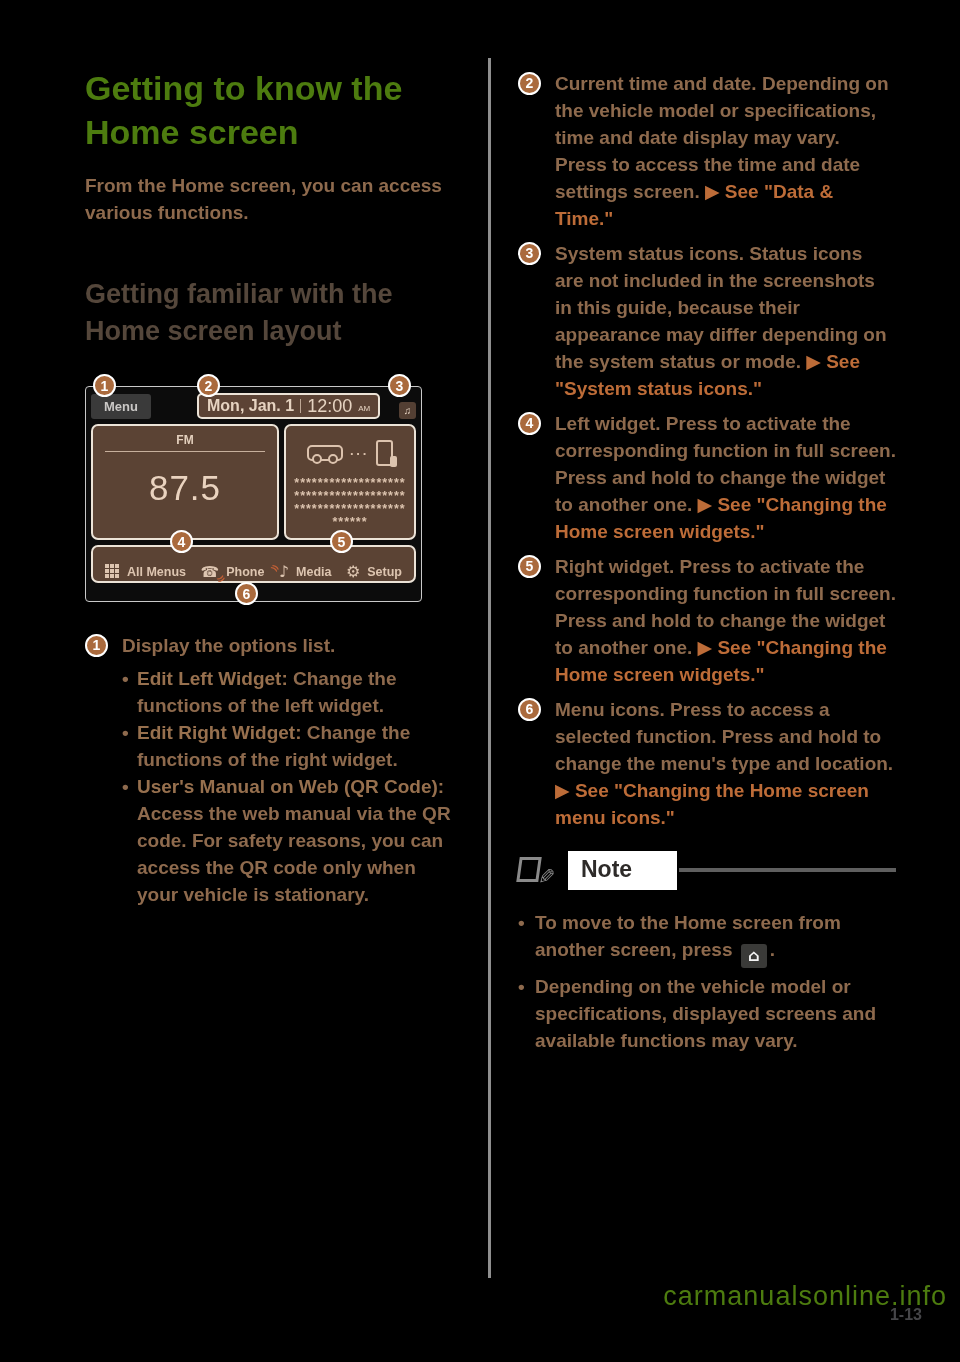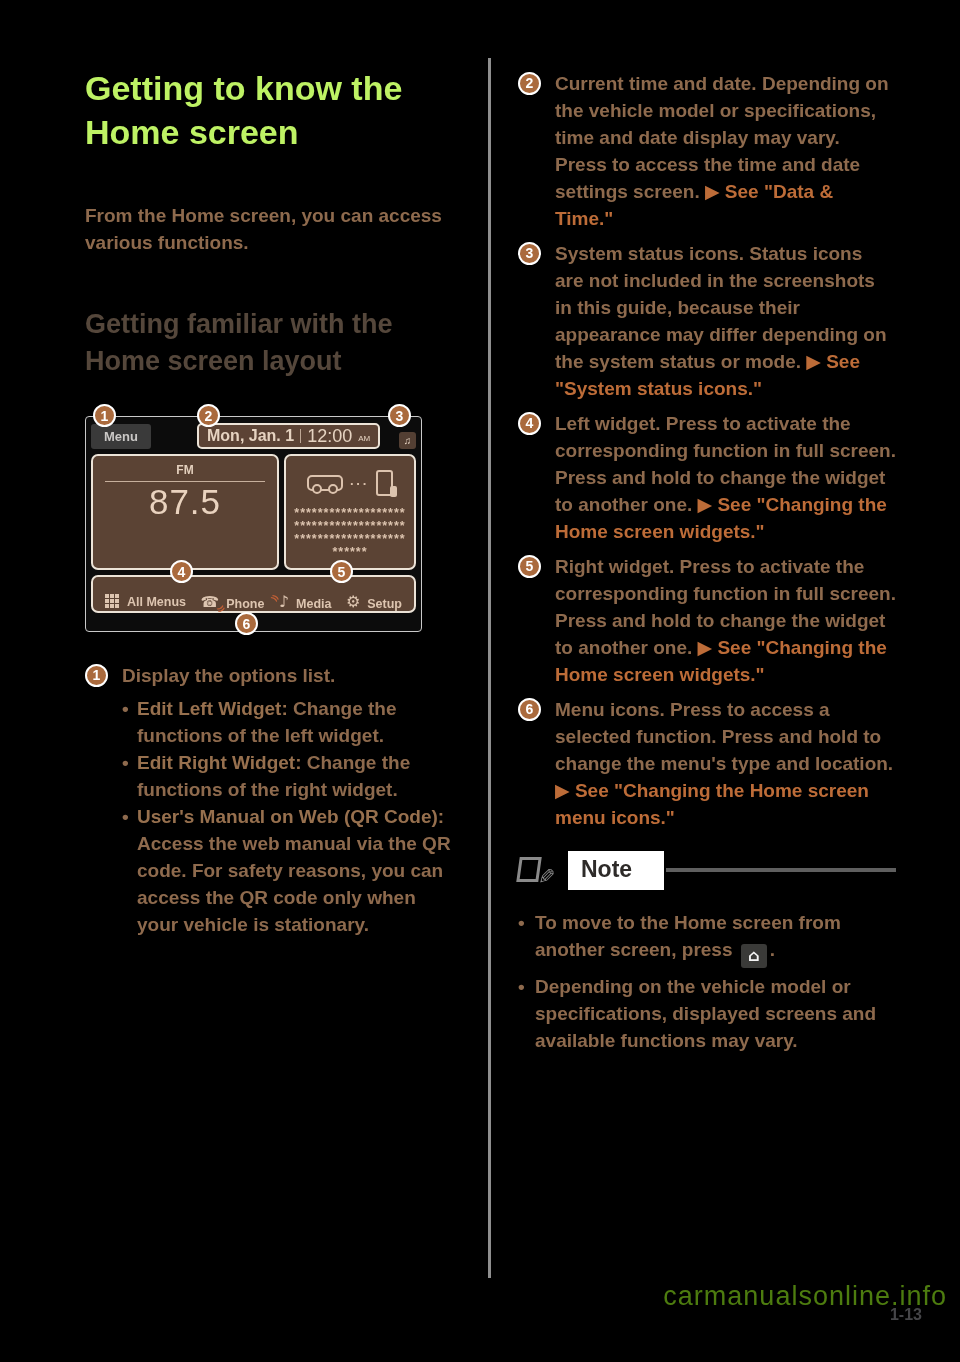--- a/index.html
+++ b/index.html
@@ -6,22 +6,22 @@
   *{box-sizing:border-box;}
   .page{position:relative;width:960px;height:1362px;background:#000;overflow:hidden;
         font-family:"Liberation Sans","DejaVu Sans",sans-serif;}
 
   
   .col-left{position:absolute;left:85px;top:66px;width:398px;}
   .col-right{position:absolute;left:518px;top:70px;width:378px;}
   .divider{position:absolute;left:488px;top:58px;width:3px;height:1220px;background:#8f8f8f;}
 
   
-  h1{margin:0;font-size:34px;line-height:44px;font-weight:bold;color:#bef264;}
-  .intro{margin:48px 0 0 0;width:365px;font-size:19px;line-height:27px;font-weight:bold;color:#8e6a4d;}
+  h1{margin:0;font-size:34px;line-height:44px;font-weight:bold;color:#4d7c0f;}
+  .intro{margin:18px 0 0 0;width:365px;font-size:19px;line-height:27px;font-weight:bold;color:#8e6a4d;}
   h2{margin:50px 0 0 0;font-size:27px;line-height:37px;font-weight:bold;color:#55473b;}
 
   
   .figwrap{position:relative;width:360px;height:240px;margin-top:22px;padding-top:14px;}
   .fig{position:relative;width:337px;height:216px;background:#0c0c0c;border:1px solid #c9c9c9;
        border-radius:4px;padding:5px;}
   .topbar{height:27px;display:flex;align-items:flex-end;}
   .menu-btn{width:60px;height:25px;background:#3a3a3a;border-radius:3px;color:#cac8c6;
             font-size:13px;font-weight:bold;display:flex;align-items:center;justify-content:center;}
   .datepill{margin-left:46px;height:26px;background:#5c4335;border:2px solid #ece3d7;border-radius:5px;
@@ -30,38 +30,38 @@
   .datepill .dsep{width:1px;height:14px;background:#bfa896;}
   .datepill .time{font-size:18px;}
   .datepill .ampm{font-size:8px;align-self:flex-end;margin-bottom:4px;}
   .vicon{margin-left:auto;width:17px;height:17px;background:#533f33;border-radius:3px;
          display:flex;align-items:center;justify-content:center;color:#e6d3c1;font-size:10px;}
   .widgets{display:flex;gap:5px;margin-top:5px;height:116px;}
   .panel{background:#5b4334;border:2px solid #ece3d7;border-radius:7px;}
   .wleft{width:188px;text-align:center;}
   .fm{font-size:12px;font-weight:bold;color:#e4d0bd;margin-top:7px;}
   .fmline{height:1px;background:#c7b09d;margin:4px 12px 0 12px;}
-  .freq{font-size:35px;color:#ead3bf;letter-spacing:1px;}
+  .freq{font-size:35px;color:#ead3bf;margin-top:16px;letter-spacing:1px;}
   .wright{flex:1;padding-top:12px;}
   .conn{display:flex;align-items:center;justify-content:center;gap:7px;height:30px;}
   .car{position:relative;width:36px;height:16px;border:2px solid #dcc3ae;border-radius:5px;}
   .car:before{content:"";position:absolute;left:3px;bottom:-5px;width:6px;height:6px;border:2px solid #dcc3ae;
               border-radius:50%;background:#5b4334;}
   .car:after{content:"";position:absolute;right:3px;bottom:-5px;width:6px;height:6px;border:2px solid #dcc3ae;
              border-radius:50%;background:#5b4334;}
   .cdots{color:#dcc3ae;font-size:13px;font-weight:bold;letter-spacing:2px;}
   .phone-dev{position:relative;width:17px;height:26px;border:2px solid #dcc3ae;border-radius:3px;}
   .phone-dev:before{content:"";position:absolute;right:-6px;bottom:-3px;width:7px;height:11px;
                     background:#dcc3ae;border-radius:2px;}
   .stars{margin-top:9px;text-align:center;color:#dcc3ae;font-size:12.5px;line-height:13px;
          letter-spacing:1px;font-weight:bold;}
   .stars div{white-space:nowrap;}
   .menubar{margin-top:5px;height:38px;background:#5b4334;border:2px solid #ece3d7;border-radius:7px;
            display:flex;align-items:center;justify-content:space-between;padding:0 12px;}
-  .mitem{display:flex;align-items:flex-end;gap:7px;color:#ddc5b0;font-size:12.5px;font-weight:bold;margin-top:15px;}
+  .mitem{display:flex;align-items:center;gap:7px;color:#ddc5b0;font-size:12.5px;font-weight:bold;margin-top:15px;}
   .gicon{position:relative;width:15px;height:15px;}
   .gicon:before{content:"";position:absolute;left:0;top:0;width:4px;height:4px;background:#ddc5b0;
       box-shadow:5px 0 #ddc5b0,10px 0 #ddc5b0,0 5px #ddc5b0,5px 5px #ddc5b0,10px 5px #ddc5b0,
                  0 10px #ddc5b0,5px 10px #ddc5b0,10px 10px #ddc5b0;}
   .picon{position:relative;font-family:"DejaVu Sans",sans-serif;font-size:15px;color:#ddc5b0;}
   .picon i{position:absolute;right:-4px;bottom:-2px;font-style:normal;color:#c25f35;font-size:8px;
            transform:rotate(60deg);letter-spacing:-1px;}
   .micon{position:relative;font-family:"DejaVu Sans",sans-serif;font-size:16px;color:#ddc5b0;}
   .micon i{position:absolute;left:-7px;top:2px;font-style:normal;color:#c25f35;font-size:8px;
            transform:rotate(-55deg);letter-spacing:-1px;}
@@ -86,21 +86,21 @@
   .bullets li:before{content:"\2022";position:absolute;left:0;top:0;color:#8e6a4d;}
   .bullets .lead{font-weight:bold;color:#97704e;}
 
   
   .notehdr{display:flex;align-items:center;margin-top:16px;height:46px;}
   .note-icon{position:relative;width:34px;height:30px;margin-right:16px;}
   .note-icon .sheet{position:absolute;left:0;top:2px;width:22px;height:25px;border:3px solid #8a8a8a;
                     transform:skewX(-8deg);}
   .note-icon .pencil{position:absolute;right:-4px;bottom:-4px;font-family:"DejaVu Sans",sans-serif;
                      color:#8a8a8a;font-size:21px;transform:scaleX(-1);}
-  .notebox{background:#ffffff;color:#2e2b29;font-size:23px;font-weight:bold;padding:5px 32px 7px 13px;}
+  .notebox{background:#ffffff;color:#2e2b29;font-size:23px;font-weight:bold;padding:5px 45px 7px 13px;}
   .noteline{flex:1;height:4px;background:#5f5f5f;margin-left:2px;}
   .nbullets{margin:16px 0 0 0;padding:0;list-style:none;width:378px;}
   .nbullets li{position:relative;padding-left:17px;margin:4px 0 5px 0;font-size:19px;line-height:27px;
                font-weight:bold;color:#8e6a4d;}
   .nbullets li:before{content:"\2022";position:absolute;left:0;top:0;color:#8e6a4d;}
   .homebtn{display:inline-flex;align-items:center;justify-content:center;width:26px;height:24px;
            background:#3a3a38;border-radius:3px;color:#f5f5f5;font-size:16px;margin:0 3px;
            vertical-align:-5px;font-family:"DejaVu Sans",sans-serif;}
 
   

